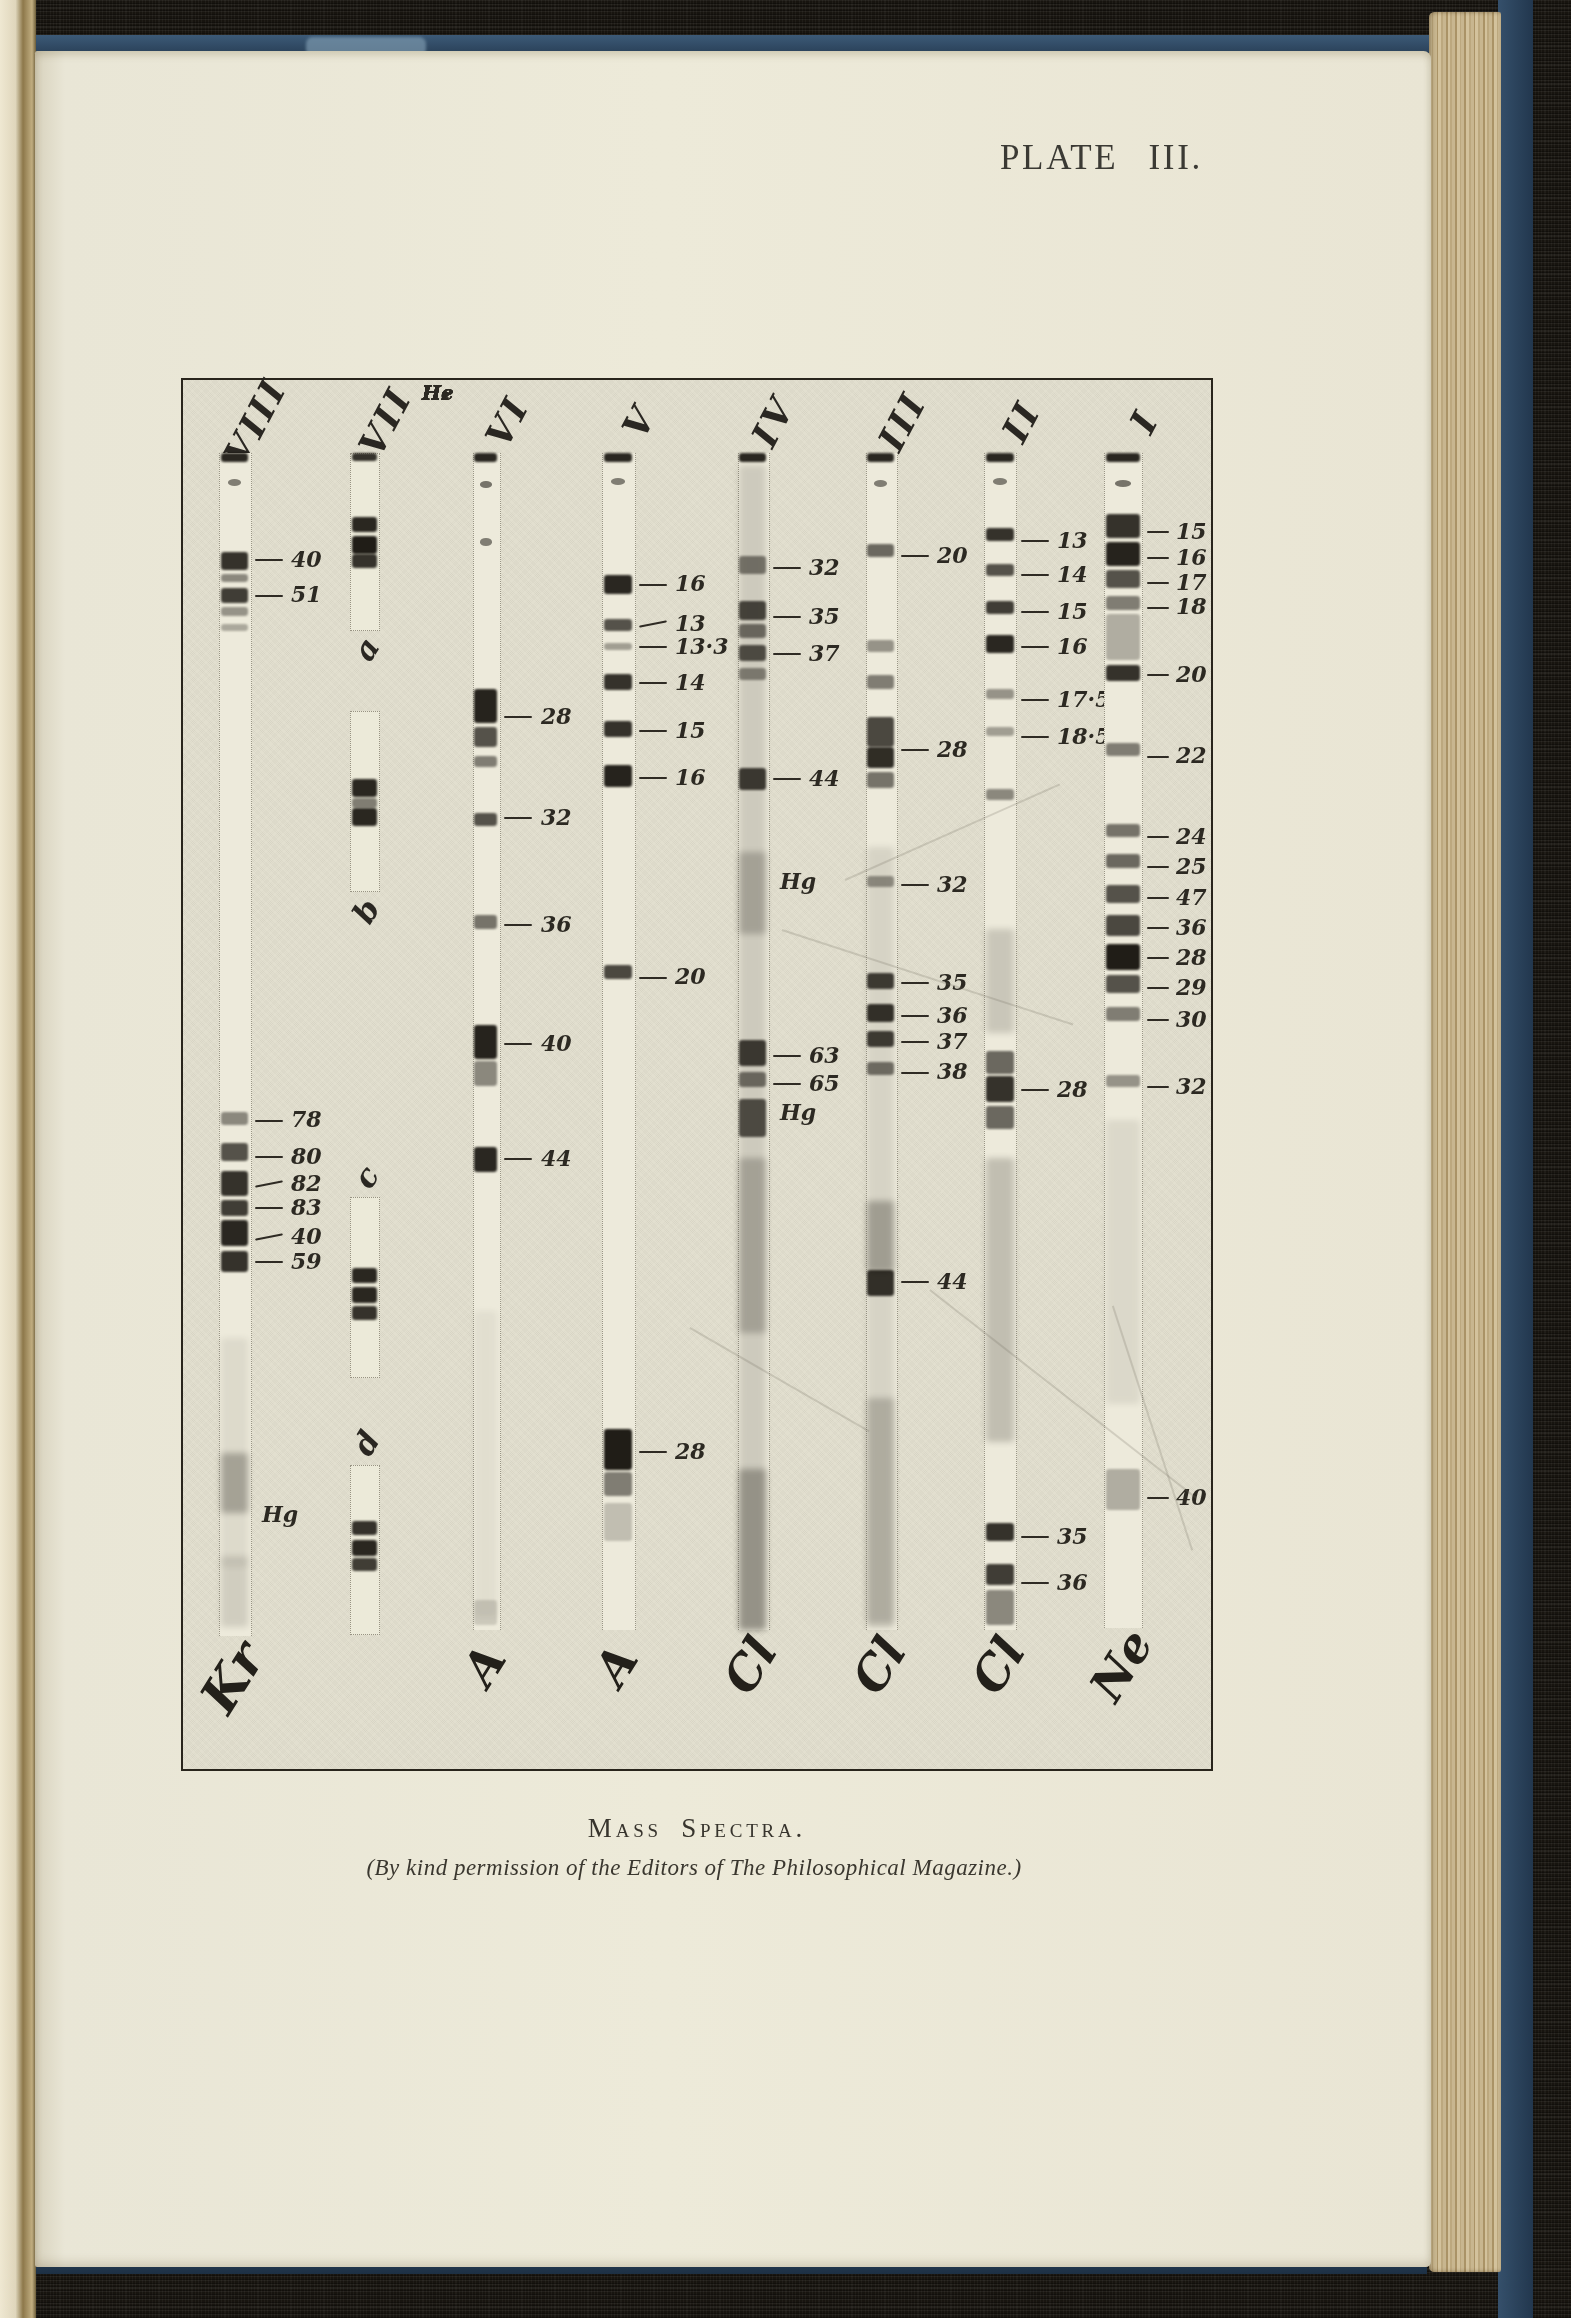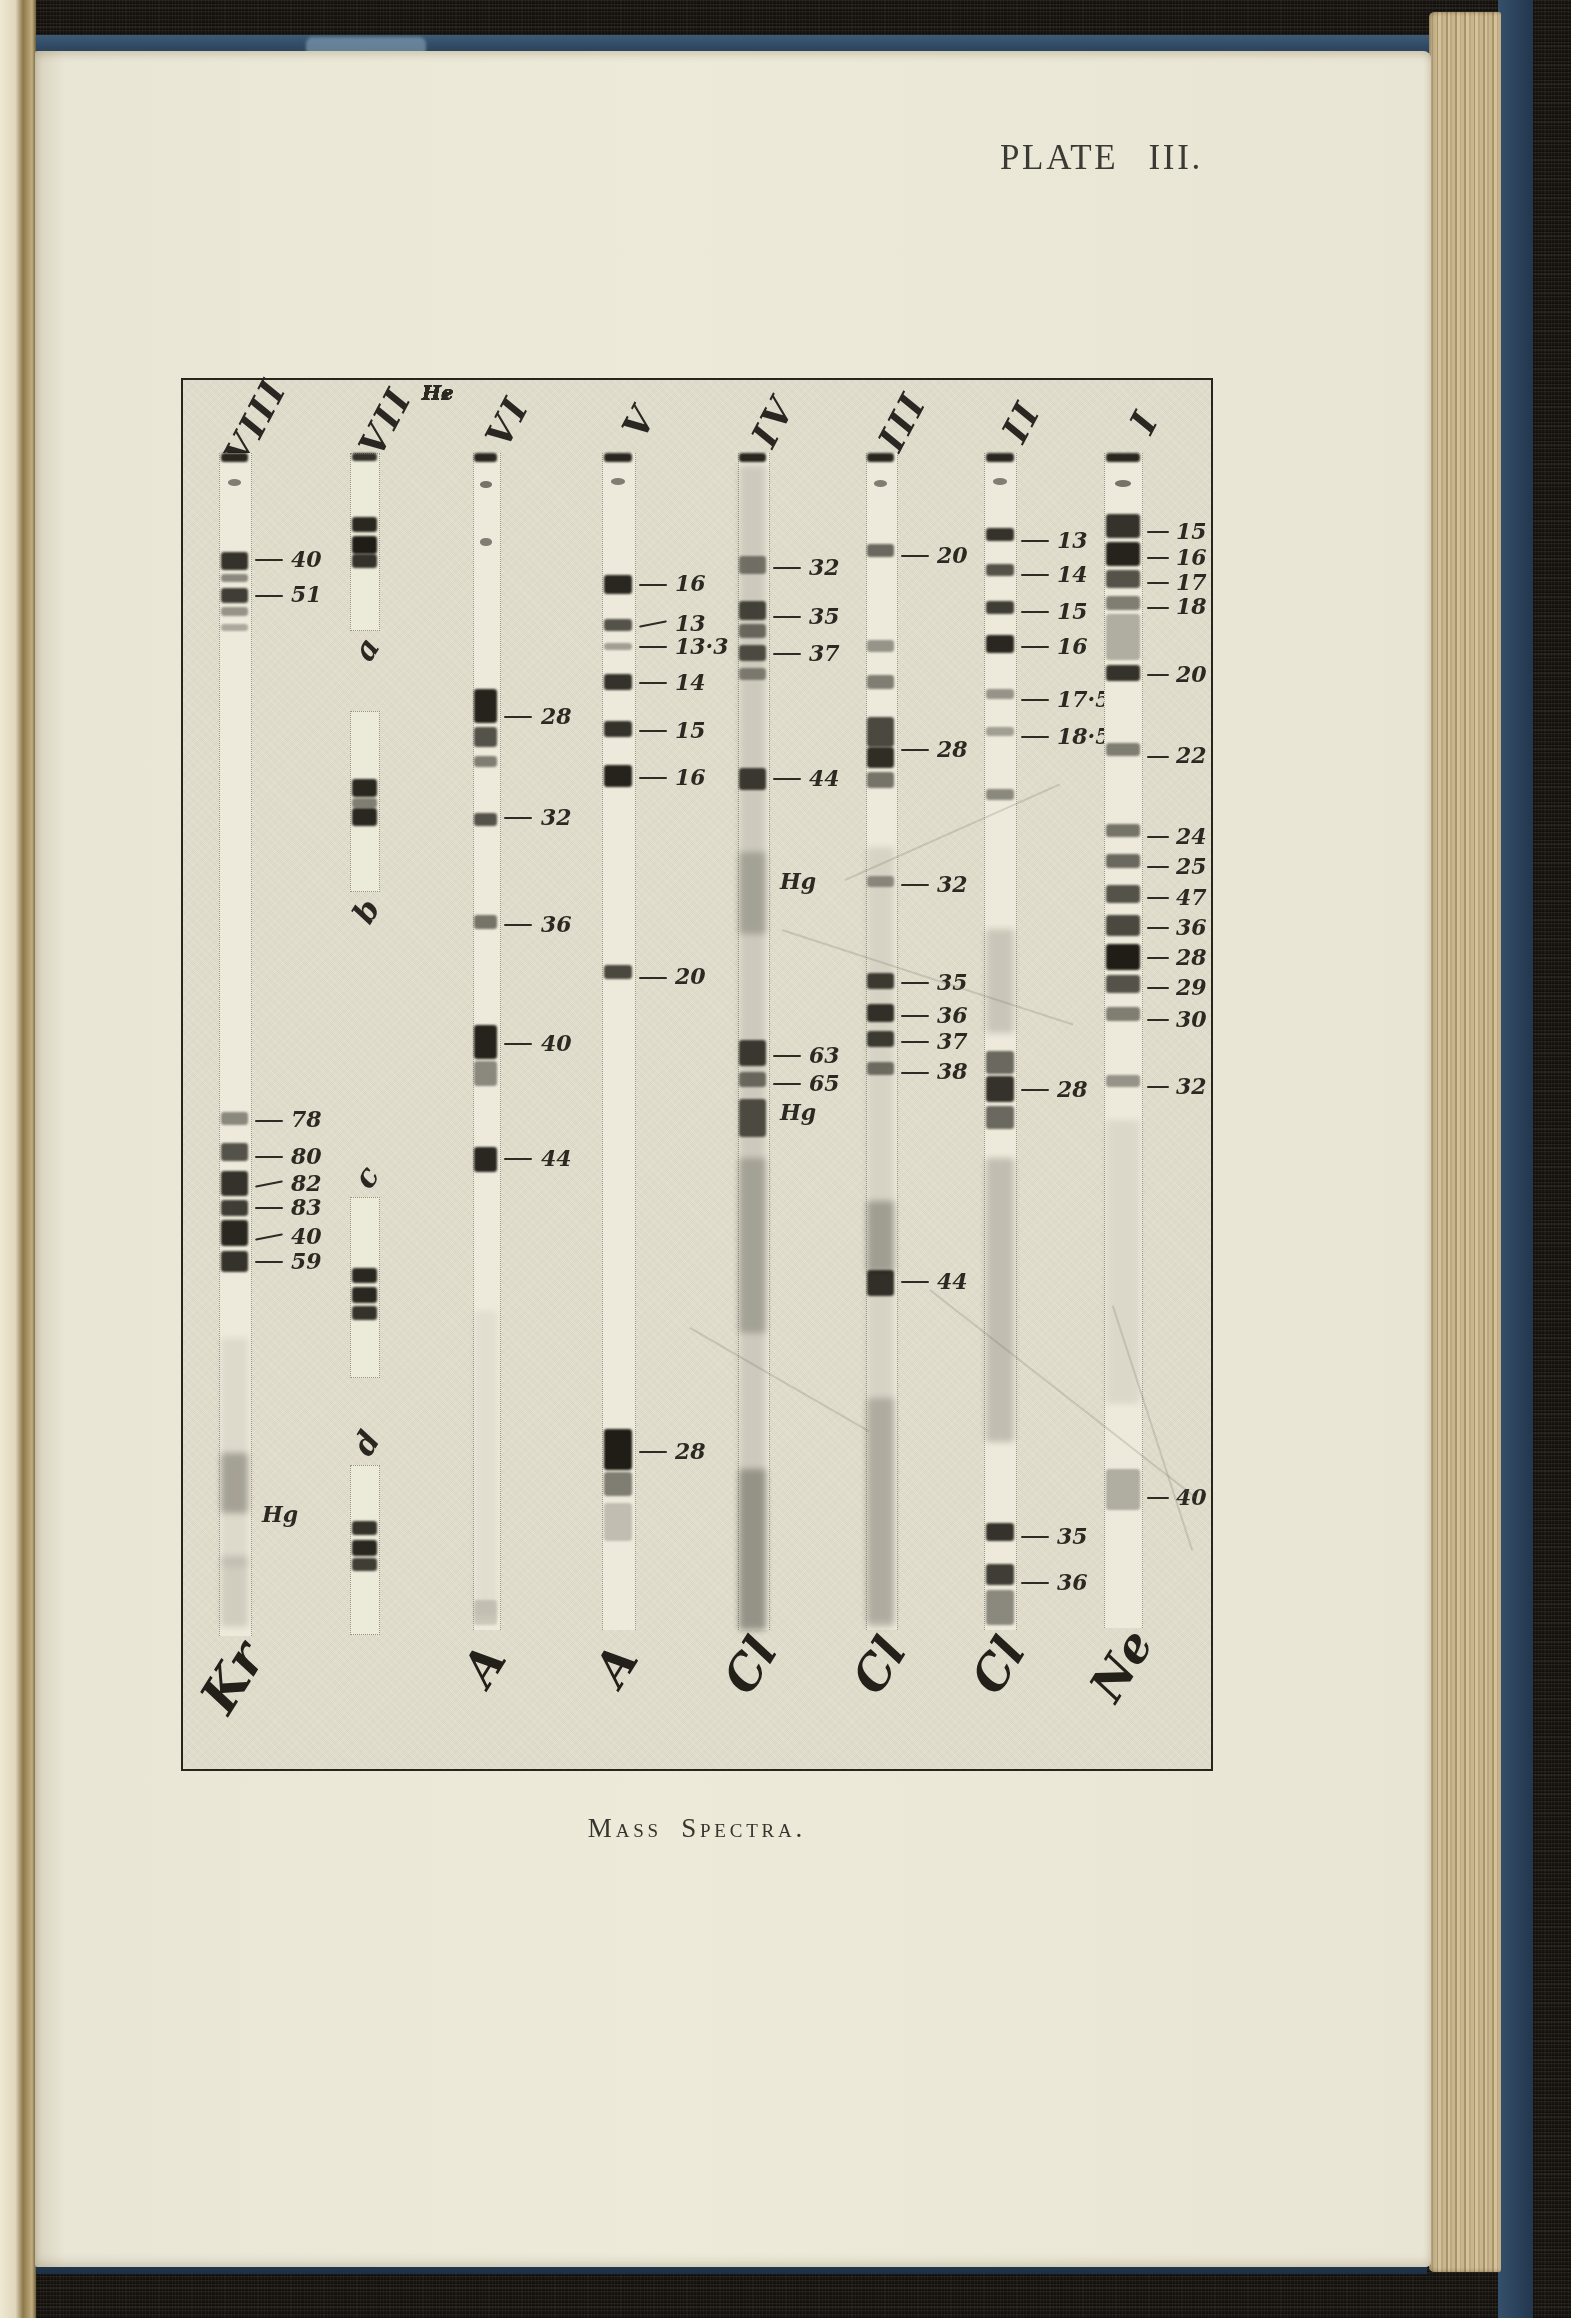--- a/index.html
+++ b/index.html
@@ -368,15 +368,16 @@
           <div class="annot" style="left: 993px; top: 1104px;">40</div>
           <div class="elem" style="left: 938px; top: 1285px;">Ne</div>
           <div class="scratch" style="left: 599px; top: 549px; width: 306px; transform: rotate(18deg);"></div>
           <div class="scratch" style="left: 662px; top: 499px; width: 235px; transform: rotate(-24deg);"></div>
           <div class="scratch" style="left: 747px; top: 909px; width: 338px; transform: rotate(38deg);"></div>
           <div class="scratch" style="left: 930px; top: 925px; width: 257px; transform: rotate(72deg);"></div>
           <div class="scratch" style="left: 507px; top: 947px; width: 207px; transform: rotate(30deg);"></div>
         </div>
     </div>
     <div class="caption-title">Mass Spectra.</div>
+    <div class="caption-sub">(By kind permission of the Editors of The Philosophical Magazine.)</div>
   </div>
 </div>
 
 
 </body></html>

